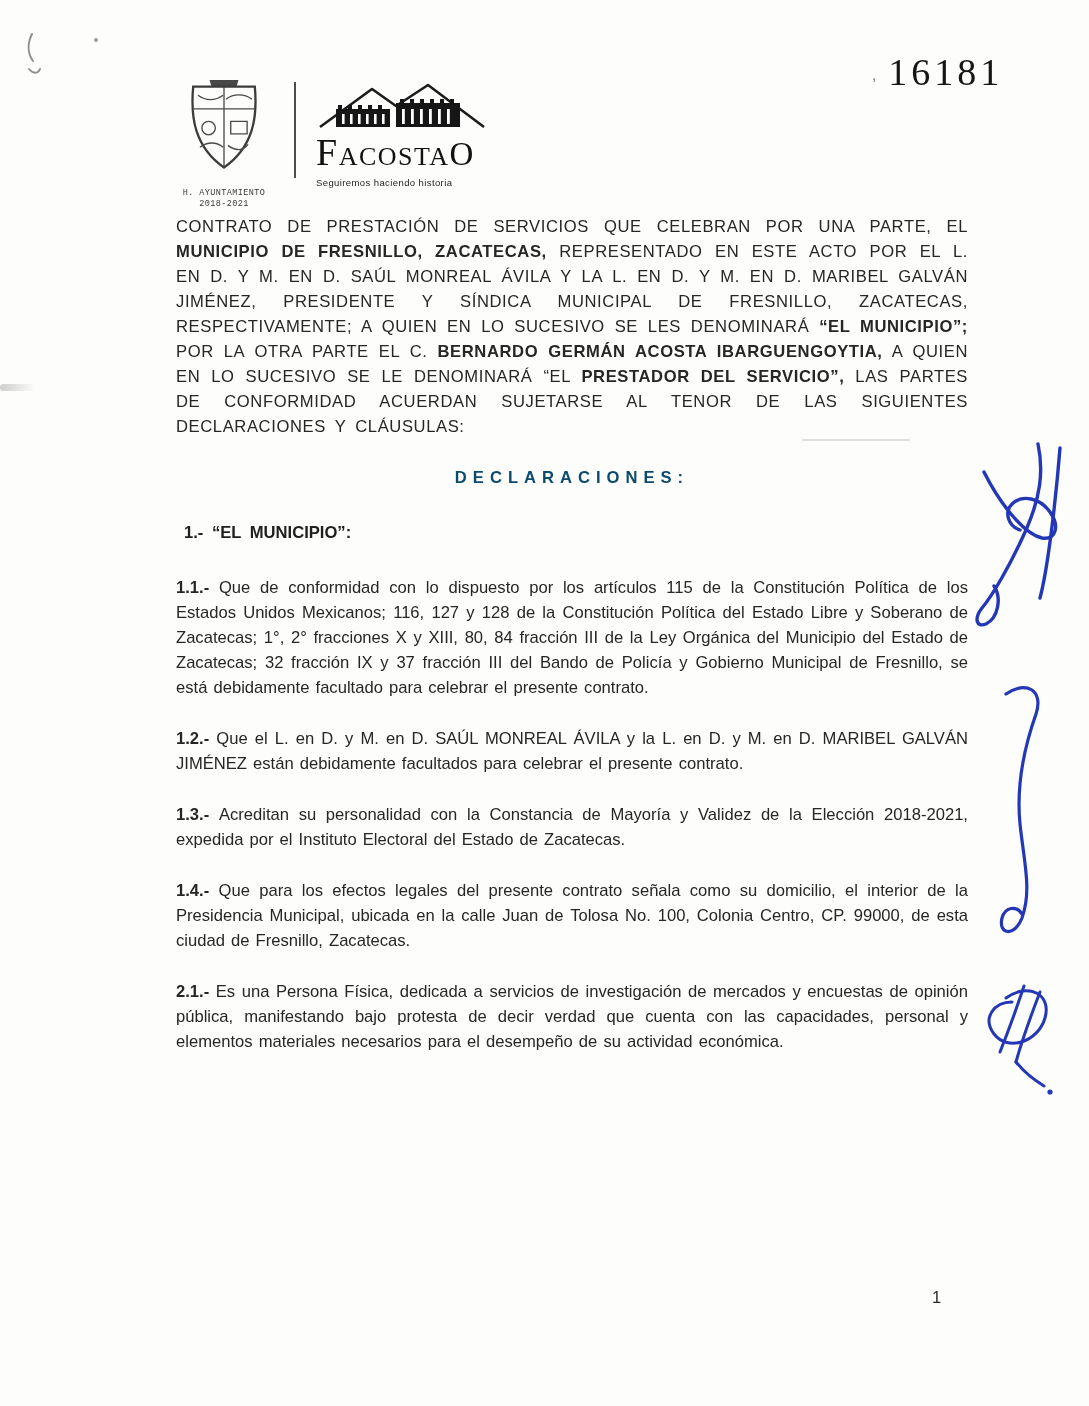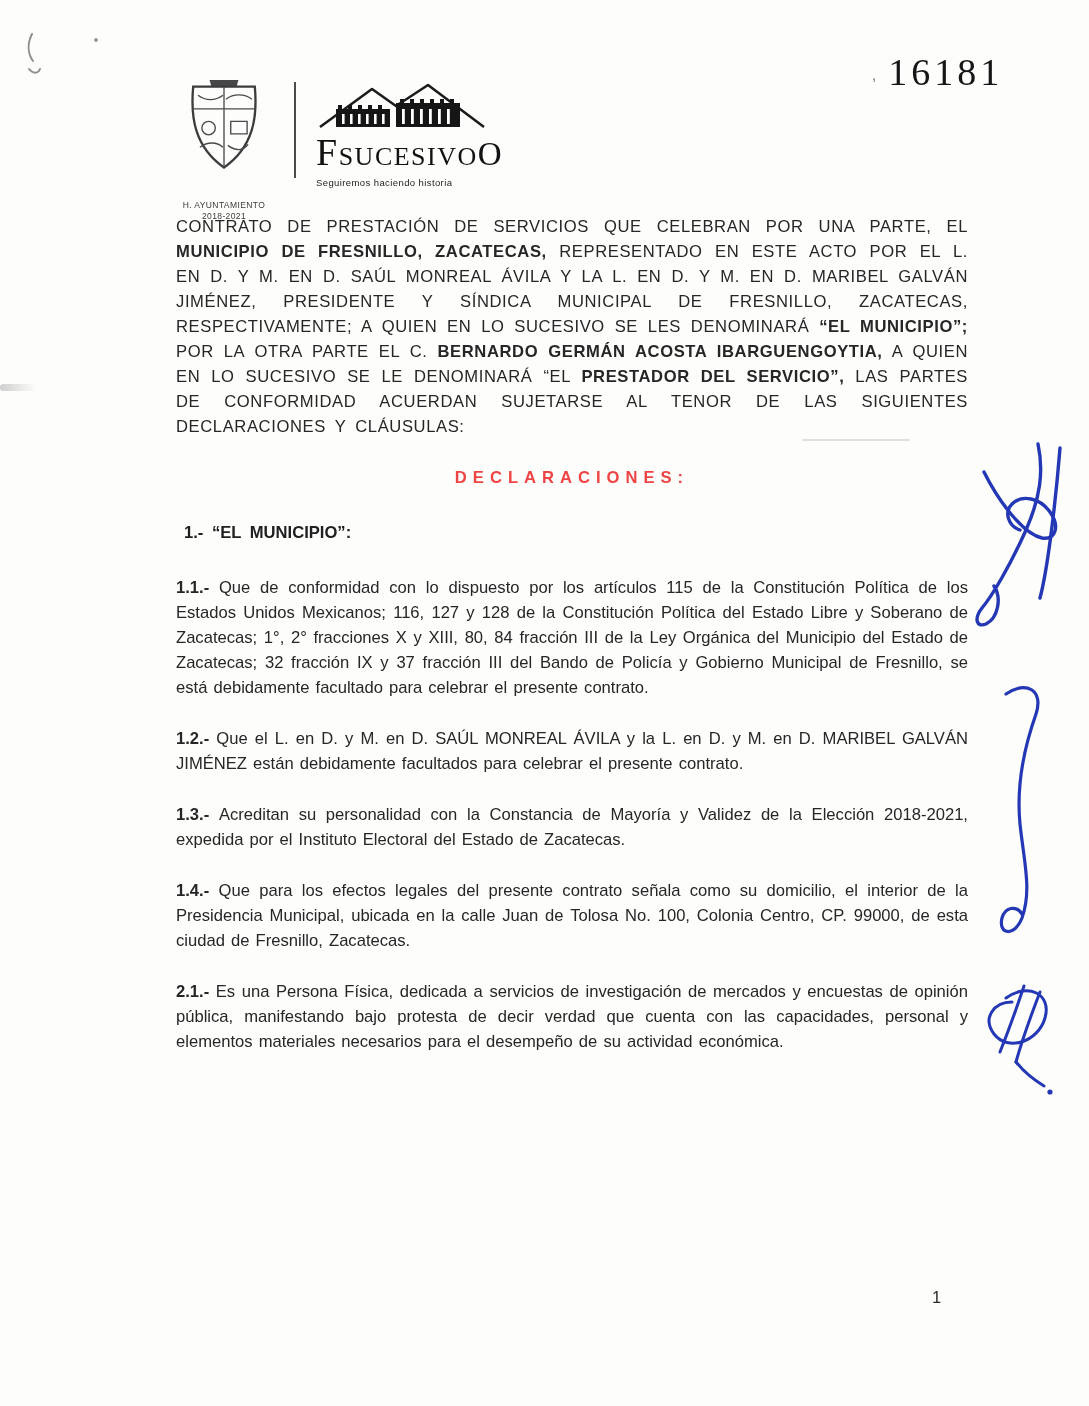--- a/index.html
+++ b/index.html
@@ -8,34 +8,34 @@
     position:relative; width:1089px; height:1406px; background:#fdfdfc;
     overflow:hidden; font-family:"Liberation Sans", sans-serif; color:#262626;
   }
   
   .stamp { position:absolute; top:50px; left:872px; display:flex; align-items:flex-start; gap:12px; }
   .stamp-mark { font-size:15px; color:#6a6a6a; margin-top:16px; }
   .stamp-num { font-family:"Liberation Serif", serif; font-size:38px; letter-spacing:4px; color:#161616; }
   
   .letterhead { position:absolute; top:78px; left:174px; display:flex; align-items:flex-start; }
   .crest { width:100px; text-align:center; }
-  .crest-cap { margin-top:14px; font-size:8.5px; letter-spacing:.4px; color:#3a3a3a; line-height:1.3; }
+  .crest-cap { margin-top:2px; font-size:8.5px; letter-spacing:.4px; color:#3a3a3a; line-height:1.3;font-family:Liberation Mono, monospace; }
   .crest-cap span { display:block; }
   .logo-divider { width:2px; height:96px; background:#4c4c4c; margin:4px 20px 0 20px; }
   .brand { padding-top:2px; }
   .wordmark { font-family:"Liberation Serif", serif; color:#121212; line-height:.95; letter-spacing:1.5px; margin-top:0; }
   .wm-f { font-size:38px; } .wm-mid { font-size:26px; } .wm-o { font-size:33px; }
   .tagline { font-size:9.5px; color:#1c1c1c; letter-spacing:.4px; margin-top:7px; }
   
   .content { position:absolute; left:176px; top:214px; width:792px; font-size:16.6px; line-height:25px; }
   .content p { text-align:justify; margin-bottom:26px; }
   p.intro { letter-spacing:.6px; word-spacing:4px; }
   p.clause { word-spacing:1.5px; }
   .b { font-weight:bold; }
-  h2.declaraciones { text-align:center; font-size:16.6px; letter-spacing:6px; font-weight:bold; margin:14px 0 30px; color:#ef4444; }
+  h2.declaraciones { text-align:center; font-size:16.6px; letter-spacing:6px; font-weight:bold; margin:14px 0 30px; color:#0c4a6e; }
   h3.section { font-size:16.6px; font-weight:bold; word-spacing:4px; margin:0 8px 30px; color:#202020; }
   .pgnum { position:absolute; left:932px; top:1288px; font-size:16.5px; color:#2a2a2a; }
   
   .sig { position:absolute; }
   .sig path { fill:none; stroke-linecap:round; stroke-linejoin:round; }
   .sig1 path { stroke-width:3.4; }
   .sig2 path { stroke-width:3.2; }
   .sig3 path { stroke-width:3; }
   
   .pencil { position:absolute; left:18px; top:28px; }
@@ -114,21 +114,21 @@
           <rect x="58" y="34" width="2.6" height="10"></rect>
             <rect x="66" y="34" width="2.6" height="10"></rect>
           <rect x="86" y="29" width="2.8" height="15"></rect>
             <rect x="95" y="29" width="2.8" height="15"></rect>
           <rect x="104" y="29" width="2.8" height="15"></rect>
             <rect x="113" y="29" width="2.8" height="15"></rect>
           <rect x="122" y="29" width="2.8" height="15"></rect>
             <rect x="131" y="29" width="2.8" height="15"></rect>
         </g>
       </svg>
-      <div class="wordmark"><span class="wm-f">F</span><span class="wm-mid">SUCESIVO</span><span class="wm-o">O</span></div>
+      <div class="wordmark"><span class="wm-f">F</span><span class="wm-mid">ACOSTA</span><span class="wm-o">O</span></div>
       <div class="tagline">Seguiremos haciendo historia</div>
     </div>
   </header>
 
   <main class="content">
     <p class="intro"><span>CONTRATO DE PRESTACIÓN DE SERVICIOS QUE CELEBRAN POR UNA PARTE, EL </span><span class="b">MUNICIPIO DE FRESNILLO, ZACATECAS,</span><span> REPRESENTADO EN ESTE ACTO POR EL L. EN D. Y M. EN D. SAÚL MONREAL ÁVILA Y LA L. EN D. Y M. EN D. MARIBEL GALVÁN JIMÉNEZ, PRESIDENTE Y SÍNDICA MUNICIPAL DE FRESNILLO, ZACATECAS, RESPECTIVAMENTE; A QUIEN EN LO SUCESIVO SE LES DENOMINARÁ </span><span class="b">“EL MUNICIPIO”;</span><span> POR LA OTRA PARTE EL C. </span><span class="b">BERNARDO GERMÁN ACOSTA IBARGUENGOYTIA,</span><span> A QUIEN EN LO SUCESIVO SE LE DENOMINARÁ “EL </span><span class="b">PRESTADOR DEL SERVICIO”,</span><span> LAS PARTES DE CONFORMIDAD ACUERDAN SUJETARSE AL TENOR DE LAS SIGUIENTES DECLARACIONES Y CLÁUSULAS:</span></p>
     <h2 class="declaraciones">DECLARACIONES:</h2>
     <h3 class="section">1.- “EL MUNICIPIO”:</h3>
     <p class="clause"><span class="b">1.1.- </span><span>Que de conformidad con lo dispuesto por los artículos 115 de la Constitución Política de los Estados Unidos Mexicanos; 116, 127 y 128 de la Constitución Política del Estado Libre y Soberano de Zacatecas; 1°, 2° fracciones X y XIII, 80, 84 fracción III de la Ley Orgánica del Municipio del Estado de Zacatecas;  32 fracción IX y 37 fracción III del Bando de Policía y Gobierno Municipal de Fresnillo, se está debidamente facultado para celebrar el presente contrato.</span></p>
     <p class="clause"><span class="b">1.2.- </span><span>Que el L. en D. y M. en D. SAÚL MONREAL ÁVILA y la L. en D. y M. en D. MARIBEL GALVÁN JIMÉNEZ están debidamente facultados para celebrar el presente contrato.</span></p>

